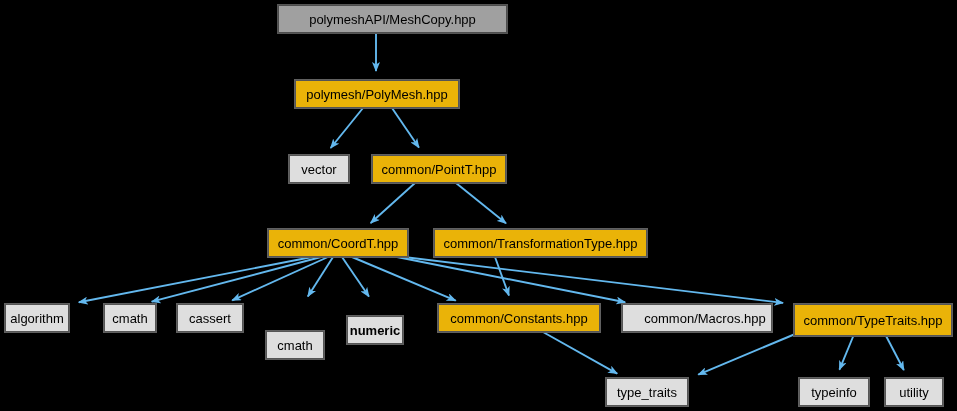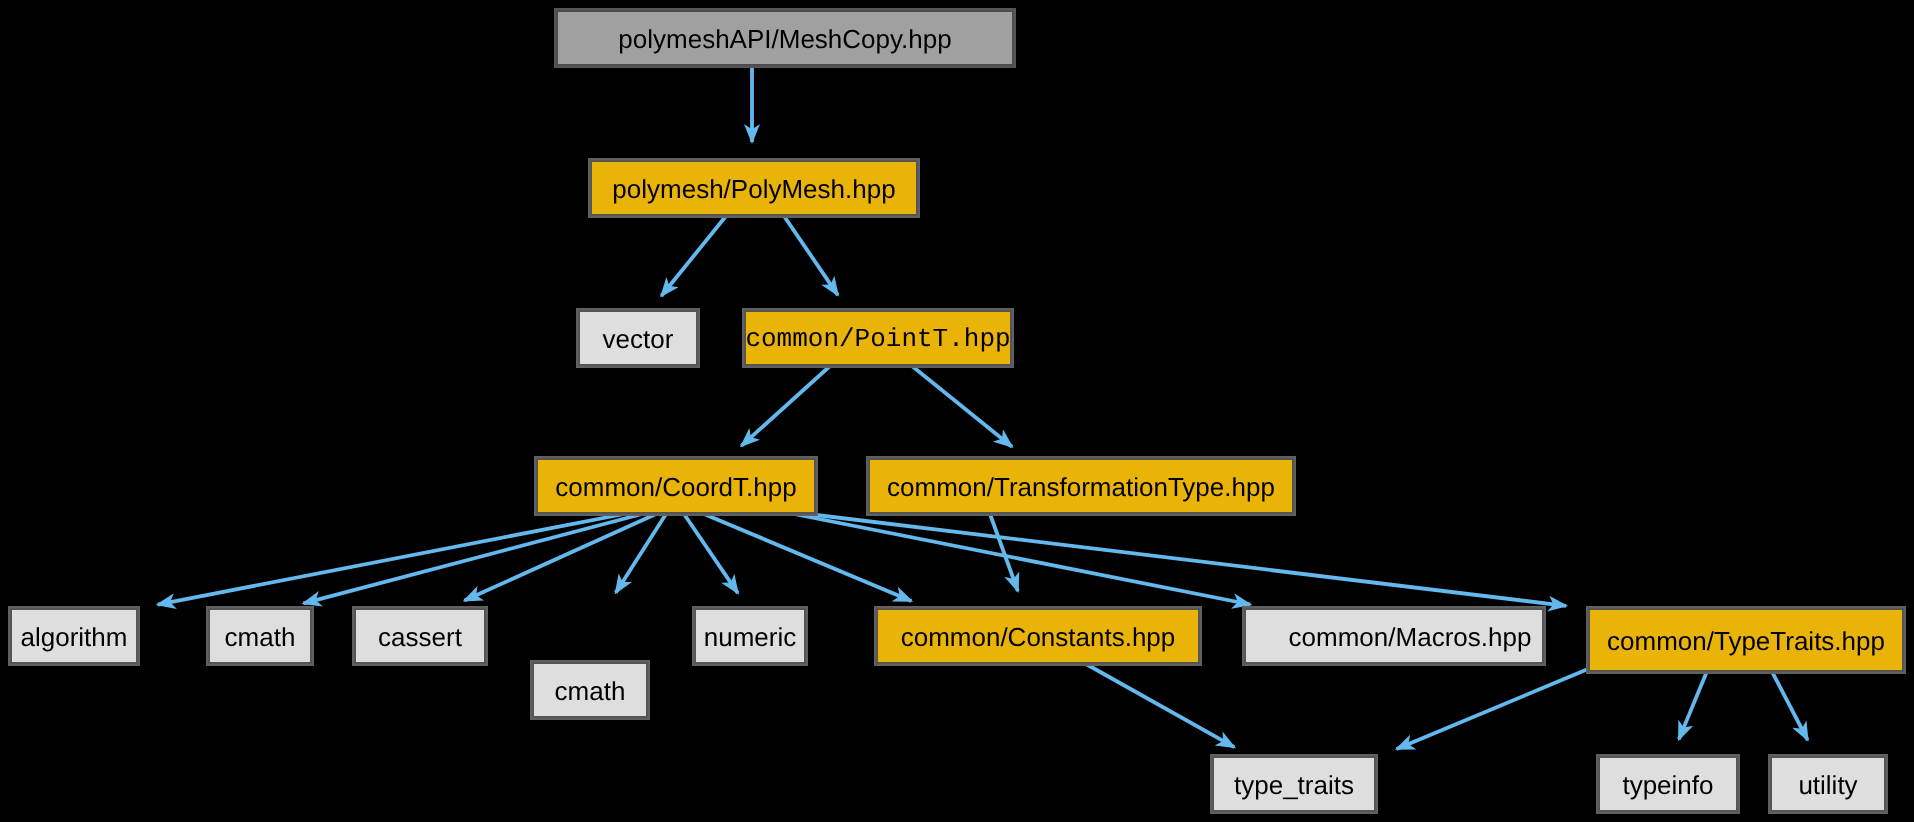--- a/index.html
+++ b/index.html
@@ -88,42 +88,42 @@
   <div id="nodes">
       <div class="node fill-root" style="left: 278px; top: 5px; width: 229px; height: 28px;">
         <span class="node-label">polymeshAPI/MeshCopy.hpp</span>
       </div>
       <div class="node fill-white" style="left: 295px; top: 80px; width: 164px; height: 28px;">
         <span class="node-label">polymesh/PolyMesh.hpp</span>
       </div>
       <div class="node fill-sys" style="left: 289px; top: 155px; width: 60px; height: 28px;">
         <span class="node-label">vector</span>
       </div>
-      <div class="node fill-white" style="left: 372px; top: 155px; width: 134px; height: 28px; font-family: Liberation Mono, monospace;">
+      <div class="node fill-white" style="left: 372px; top: 155px; width: 134px; height: 28px;">
         <span class="node-label">common/PointT.hpp</span>
       </div>
       <div class="node fill-white" style="left: 268px; top: 229px; width: 140px; height: 28px;">
         <span class="node-label">common/CoordT.hpp</span>
       </div>
       <div class="node fill-white" style="left: 434px; top: 229px; width: 213px; height: 28px;">
         <span class="node-label">common/TransformationType.hpp</span>
       </div>
       <div class="node fill-sys" style="left: 5px; top: 304px; width: 64px; height: 28px;">
         <span class="node-label">algorithm</span>
       </div>
       <div class="node fill-sys" style="left: 104px; top: 304px; width: 52px; height: 28px;">
         <span class="node-label">cmath</span>
       </div>
       <div class="node fill-sys" style="left: 177px; top: 304px; width: 66px; height: 28px;">
         <span class="node-label">cassert</span>
       </div>
       <div class="node fill-sys" style="left: 266px; top: 304px; width: 58px; height: 28px; margin-top: 27px;">
         <span class="node-label">cmath</span>
       </div>
-      <div class="node fill-sys" style="left: 347px; top: 304px; width: 56px; height: 28px;">
+      <div class="node fill-sys" style="left: 347px; top: 316px; width: 56px; height: 28px; font-weight: bold;">
         <span class="node-label">numeric</span>
       </div>
       <div class="node fill-white" style="left: 438px; top: 304px; width: 162px; height: 28px;">
         <span class="node-label">common/Constants.hpp</span>
       </div>
       <div class="node fill-sys" style="left: 622px; top: 304px; width: 150px; height: 28px; padding-left: 16px;">
         <span class="node-label">common/Macros.hpp</span>
       </div>
       <div class="node fill-white" style="left: 794px; top: 304px; width: 158px; height: 32px;">
         <span class="node-label">common/TypeTraits.hpp</span>

